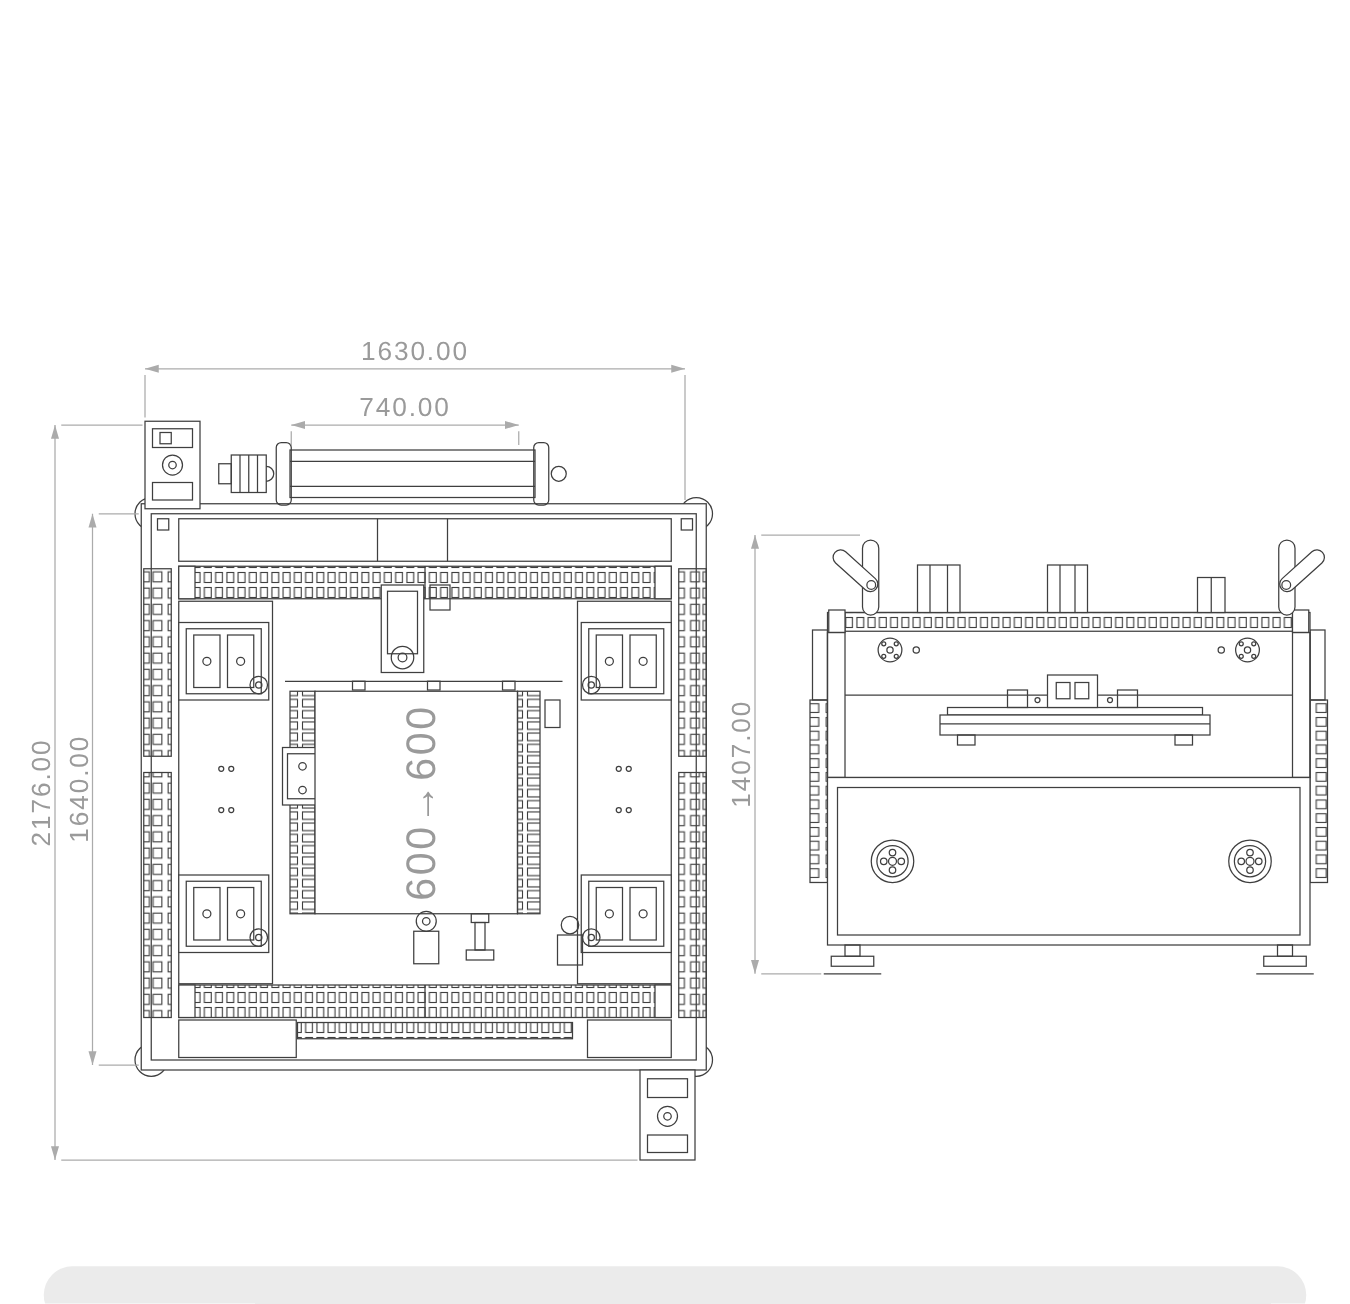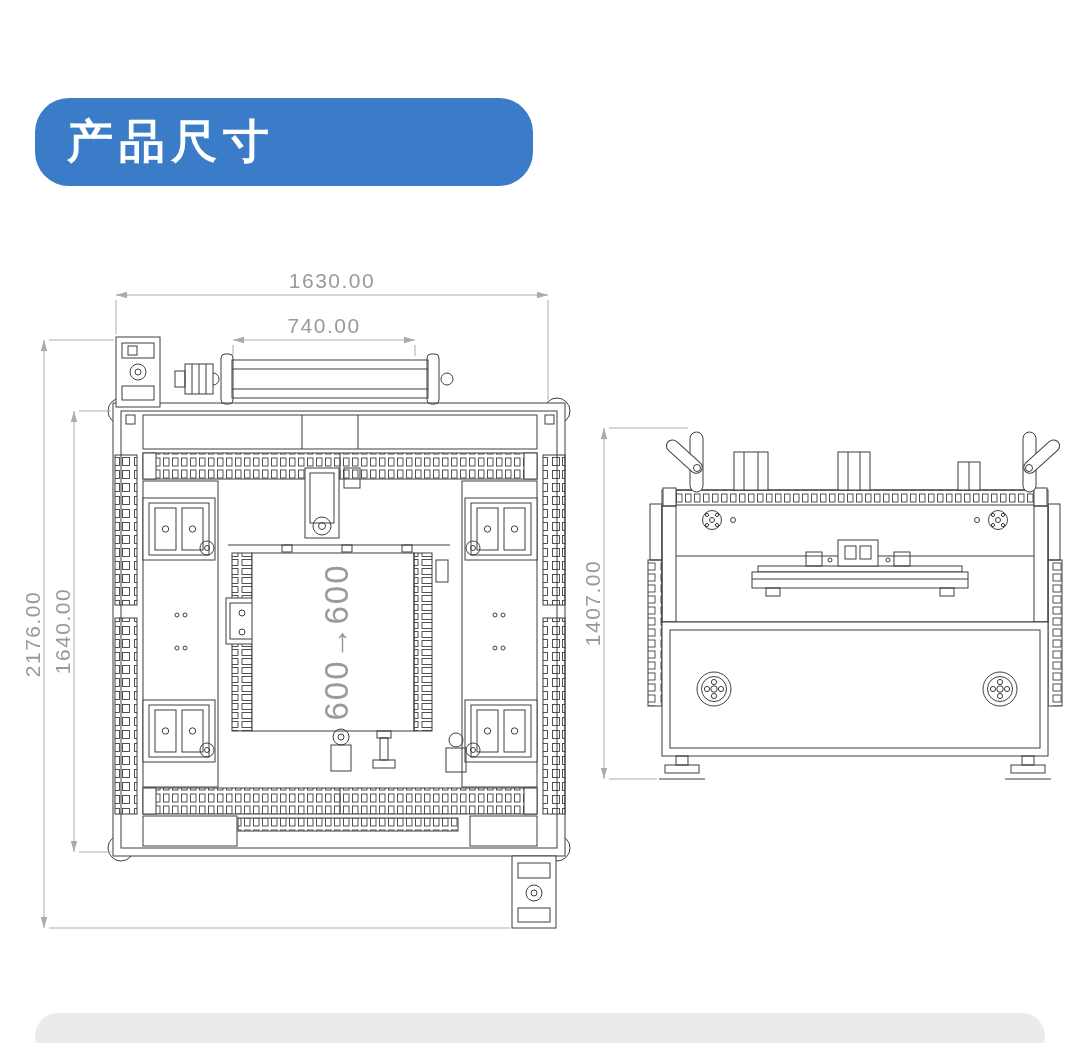--- a/index.html
+++ b/index.html
@@ -18,23 +18,20 @@
   .dimtxt{fill:var(--dimtext,#9a9a9a);font-size:21px;letter-spacing:1.5px;text-anchor:middle;
         font-family:"Liberation Sans",sans-serif;stroke:none;}
   .sizetxt{fill:var(--dimtext,#9a9a9a);font-size:33px;letter-spacing:2px;text-anchor:middle;
         font-family:"Liberation Sans",sans-serif;stroke:none;}
 </style>
 </head>
 <body>
 
 <div class="page">
 
-  <div class="title-badge">
-    <span>产品尺寸</span>
-  </div>
 
   <svg class="drawing" width="1080" height="1043" viewBox="0 0 1080 1043">
     <defs>
       <pattern id="teeth" width="9" height="12" patternUnits="userSpaceOnUse">
         <rect x="1.5" y="2" width="5.5" height="8" fill="none" stroke="#3f3f3f" stroke-width="0.9"></rect>
       </pattern>
       <pattern id="chain" width="22" height="13" patternUnits="userSpaceOnUse">
         <rect x="2.5" y="2.5" width="7" height="8" fill="none" stroke="#3f3f3f" stroke-width="0.9"></rect>
         <rect x="12.5" y="2.5" width="7" height="8" fill="none" stroke="#3f3f3f" stroke-width="0.9"></rect>
       </pattern>

